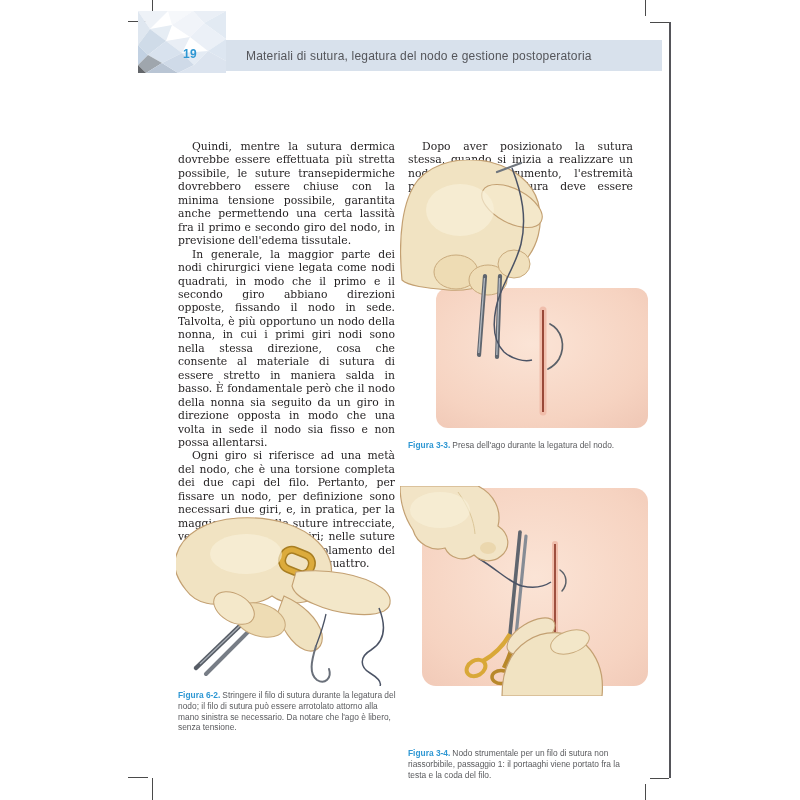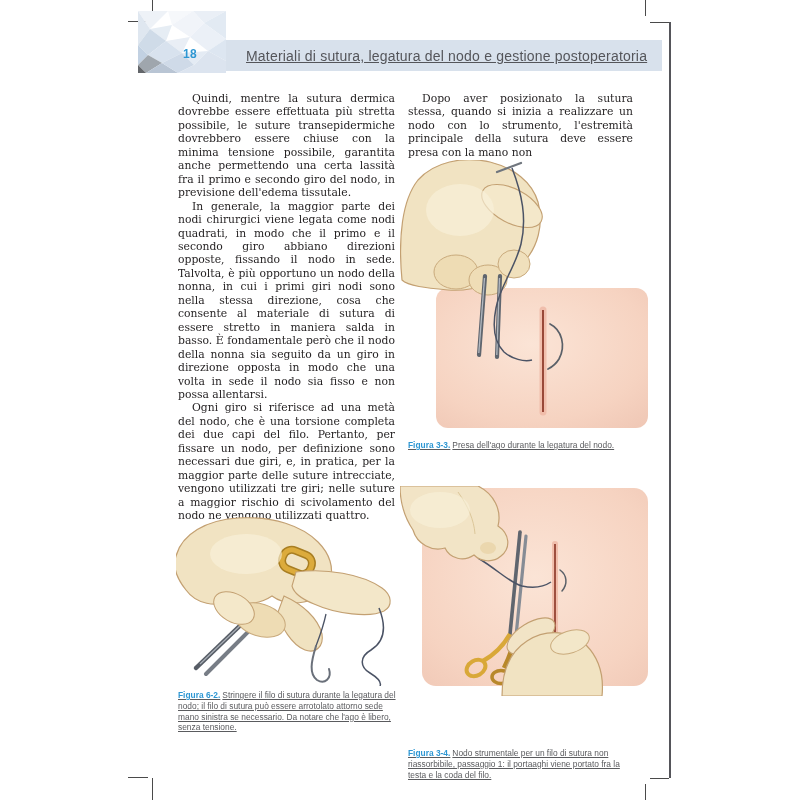--- a/index.html
+++ b/index.html
@@ -7,29 +7,29 @@
           font-family:"Liberation Sans",sans-serif;}
   .abs{position:absolute;}
   
   .mark{position:absolute;background:#4a4a4a;}
   
   #poly-img{position:absolute;left:138px;top:11px;width:88px;height:62px;}
   #page-num{position:absolute;left:183px;top:47px;width:40px;font-size:12px;font-weight:bold;
             color:var(--accent-blue,#2e97d3);letter-spacing:.3px;}
   #header-band{position:absolute;left:226px;top:40px;width:436px;height:31px;
                background:var(--header-band,#d8e1ec);display:flex;align-items:center;}
-  #header-band span{padding-left:20px;font-size:14px;color:#54555a;letter-spacing:.2px;text-decoration:underline;}
+  #header-band span{padding-left:20px;font-size:12px;color:#54555a;letter-spacing:.2px;}
   
   .col{position:absolute;color:var(--body-text,#221f20);font-family:"DejaVu Serif",serif;
-       font-size:10.8px;line-height:13.45px;text-align:justify;}
+       font-size:10.8px;line-height:13.45px;text-align:justify;margin-top:48px;}
   .col p{margin:0;text-indent:14px;}
   #left-col{left:178px;top:92px;width:217px;}
   #right-col{left:408px;top:92px;width:225px;}
   
-  .caption{position:absolute;font-size:8.4px;line-height:10.8px;color:var(--caption-gray,#5a5b5e);text-decoration:underline;}
+  .caption{position:absolute;font-size:8.4px;line-height:10.8px;color:var(--caption-gray,#5a5b5e);}
   .caption .fig-label{color:var(--accent-blue,#2e97d3);font-weight:bold;}
   .caption .fig-text{margin-left:2px;}
   #cap-32{left:178px;top:690px;width:222px;}
   #cap-33{left:408px;top:440px;width:240px;}
   #cap-34{left:408px;top:700px;width:232px;margin-top:48px;}
   svg{display:block;}
 </style>
 </head>
 <body>
 
@@ -59,21 +59,21 @@
     <polygon points="0,34 10,44 0,54" fill="#c2d1e2"></polygon>
     <polygon points="10,44 28,30 44,42 24,52" fill="#d8e2ee"></polygon>
     <polygon points="44,42 70,40 56,54" fill="#e4ebf4"></polygon>
     <polygon points="70,40 88,28 88,50" fill="#dde6f1"></polygon>
     <polygon points="0,54 10,44 24,52 8,62" fill="#9fa6ad"></polygon>
     <polygon points="8,62 24,52 40,62" fill="#b9c5d4"></polygon>
     <polygon points="24,52 44,42 56,54 40,62" fill="#cfdae8"></polygon>
     <polygon points="56,54 70,40 88,50 88,62 40,62" fill="#dce4ef"></polygon>
     <polygon points="0,54 0,62 8,62" fill="#63666a"></polygon>
   </svg>
-  <div id="page-num">18</div>
+  <div id="page-num">19</div>
   <div id="header-band">
     <span>Materiali di sutura, legatura del nodo e gestione postoperatoria</span>
   </div>
 
   <div id="left-col" class="col">
     <p>Quindi, mentre la sutura dermica dovrebbe essere effettuata più stretta possibile, le suture transepidermiche dovrebbero essere chiuse con la minima tensione possibile, garantita anche permettendo una certa lassità fra il primo e secondo giro del nodo, in previsione dell'edema tissutale.</p>
     <p>In generale, la maggior parte dei nodi chirurgici viene legata come nodi quadrati, in modo che il primo e il secondo giro abbiano direzioni opposte, fissando il nodo in sede. Talvolta, è più opportuno un nodo della nonna, in cui i primi giri nodi sono nella stessa direzione, cosa che consente al materiale di sutura di essere stretto in maniera salda in basso. È fondamentale però che il nodo della nonna sia seguito da un giro in direzione opposta in modo che una volta in sede il nodo sia fisso e non possa allentarsi.</p>
     <p>Ogni giro si riferisce ad una metà del nodo, che è una torsione completa dei due capi del filo. Pertanto, per fissare un nodo, per definizione sono necessari due giri, e, in pratica, per la maggior parte delle suture intrecciate, vengono utilizzati tre giri; nelle suture a maggior rischio di scivolamento del nodo ne vengono utilizzati quattro.</p>
   </div>
 
@@ -176,16 +176,16 @@
       <ellipse cx="84" cy="104" rx="26" ry="16" transform="rotate(18 84 104)" fill="#eedcb4" stroke="#c9aa7c" stroke-width="1"></ellipse>
       <ellipse cx="58" cy="92" rx="22" ry="14" transform="rotate(30 58 92)" fill="#f4e8ca" stroke="#c3a072" stroke-width="1"></ellipse>
       <ellipse cx="70" cy="38" rx="36" ry="20" fill="#f9f1da" opacity="0.65"></ellipse>
     </g>
     <path d="M203,92 C211,112 208,126 195,134 C183,141 184,151 194,157 C202,162 206,166 204,170" fill="none" stroke="#4b5365" stroke-width="1.5"></path>
     <path d="M150,98 C147,112 143,122 140,130" fill="none" stroke="#4b5365" stroke-width="1.3"></path>
     <path d="M140,130 C135,146 133,158 141,164 C149,169 156,162 153,153" fill="none" stroke="#6a707a" stroke-width="2" stroke-linecap="round"></path>
   </svg>
 
   <div id="cap-32" class="caption">
-    <span class="fig-label">Figura 6-2.</span><span class="fig-text">Stringere il filo di sutura durante la legatura del nodo; il filo di sutura può essere arrotolato attorno sede mano sinistra se necessario. Da notare che l'ago è libero, senza tensione.</span>
+    <span class="fig-label">Figura 6-2.</span><span class="fig-text">Stringere il filo di sutura durante la legatura del nodo; il filo di sutura può essere arrotolato attorno alla mano sinistra se necessario. Da notare che l'ago è libero, senza tensione.</span>
   </div>
 
 </div>
 
 </body></html>

